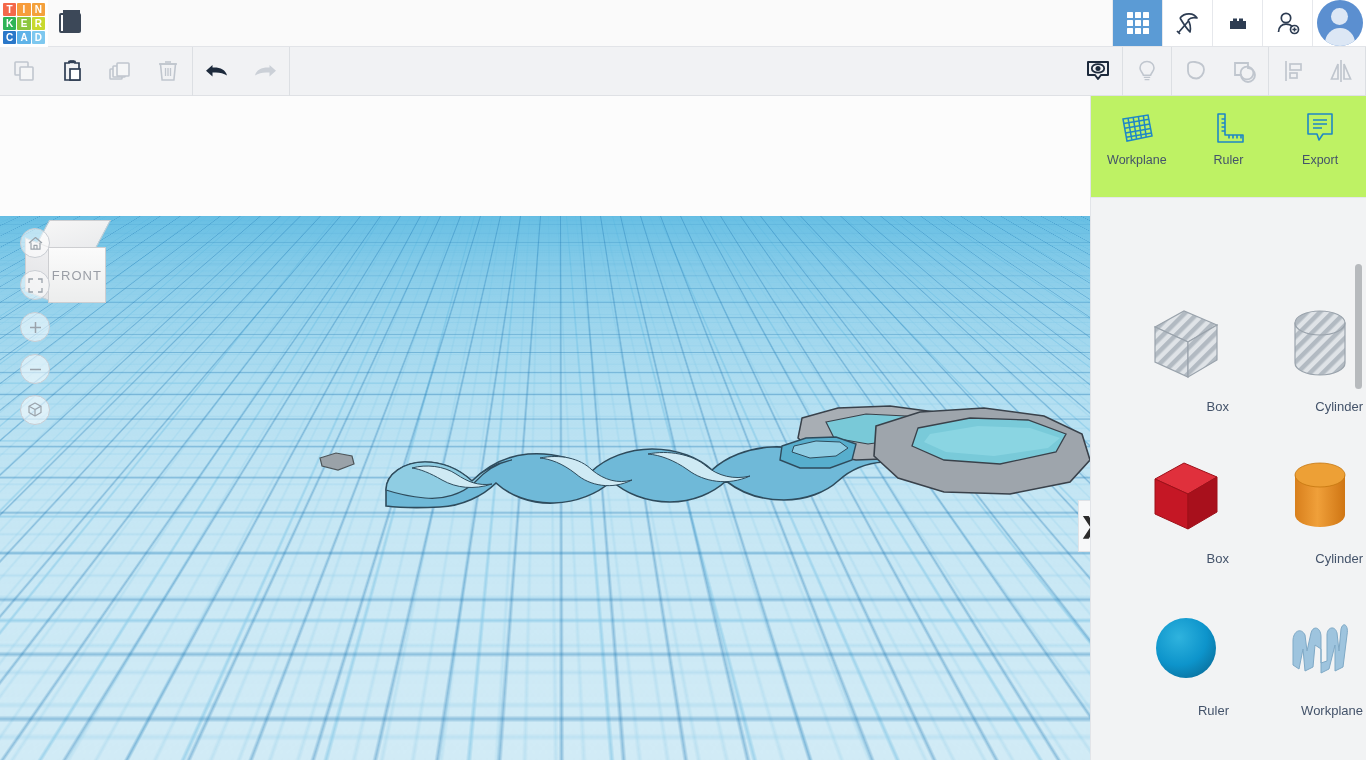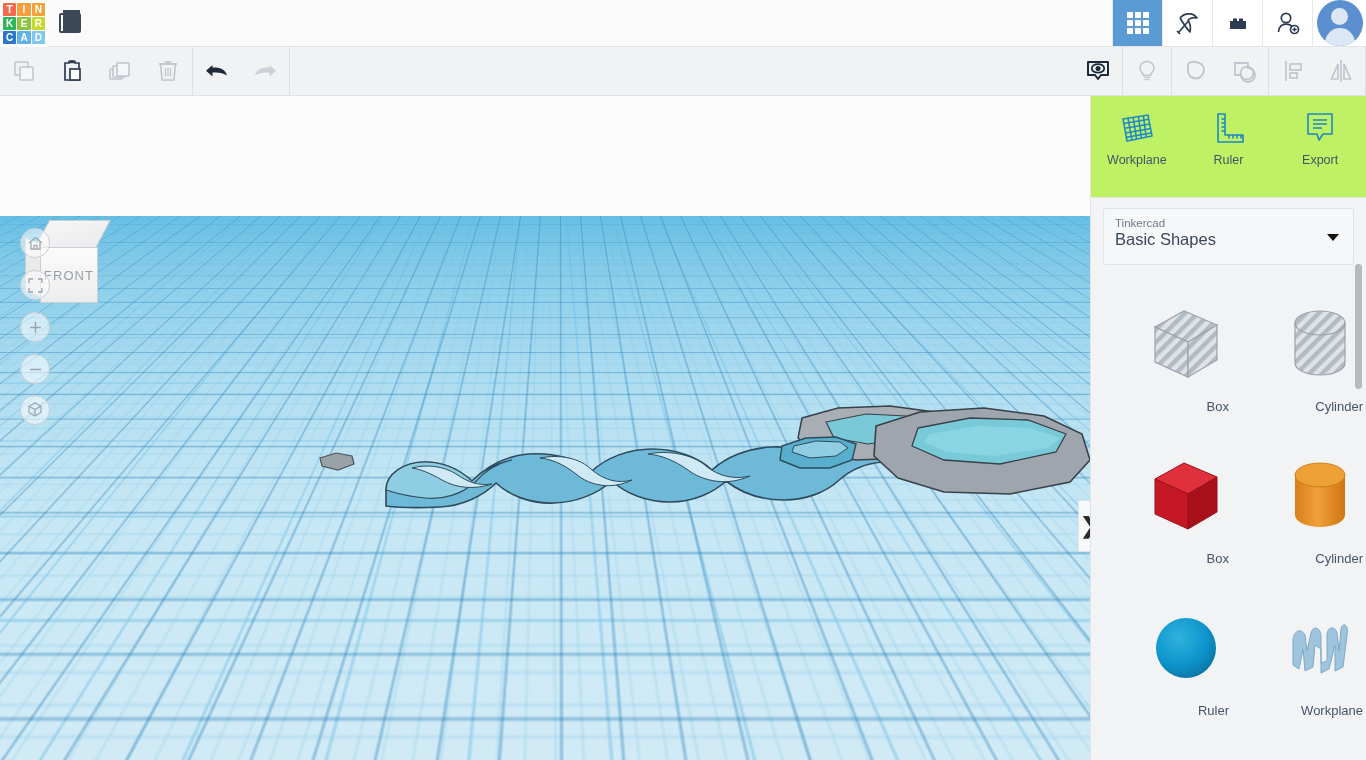--- a/index.html
+++ b/index.html
@@ -144,21 +144,21 @@
     background: linear-gradient(160deg,#f6f6f6,#e9eaec);
     border: 1px solid #cdced1;
     transform: skewX(-28deg) ; transform-origin: bottom left;
   }
   #vc-left {
     position: absolute; left: 7px; top: 28px; width: 24px; height: 54px;
     background: linear-gradient(180deg,#efeff1,#e2e3e5); border: 1px solid #cdced1;
     transform: skewY(22deg);
   }
   #vc-front {
-    position: absolute; left: 22px; top: 33px; width: 58px; height: 56px;
+    position: absolute; left: 30px; top: 33px; width: 58px; height: 56px;
     background: linear-gradient(180deg,#fbfbfb,#eceded); border: 1px solid #cdced1;
     display: flex; align-items: center; justify-content: center;
     font-size: 13px; color: #9a9ea6; letter-spacing: 1.1px;
   }
 
   .vbtn {
     position: absolute; left: 20px; width: 30px; height: 30px; border-radius: 50%;
     border: 1px solid #c9cdd3; background: rgba(255,255,255,.55);
     display: flex; align-items: center; justify-content: center;
   }
@@ -536,25 +536,20 @@
         <svg width="38" height="36" viewBox="0 0 38 36">
           <g stroke="#1e87c6" stroke-width="1.6" fill="none" stroke-linejoin="round">
             <path d="M7 4 h24 v20 h-9 l-4 6 -2 -6 H7 z"></path>
             <path d="M12 10 h14 M12 14 h14 M12 18 h9"></path>
           </g>
         </svg>
         <div class="ptool-label">Export</div>
       </div>
     </div>
 
-    <div id="shape-select">
-      <div id="select-sub">Tinkercad</div>
-      <div id="select-main">Basic Shapes</div>
-      <div id="select-caret"></div>
-    </div>
 
     <div id="shape-grid">
 
       <div class="shape-cell">
         <div class="shape-art">
           <svg width="86" height="86" viewBox="0 0 86 86">
             <defs>
               <pattern id="hatch" width="9" height="9" patternTransform="rotate(45)" patternUnits="userSpaceOnUse">
                 <rect width="9" height="9" fill="#dfe3e7"></rect>
                 <rect width="4.5" height="9" fill="#b2bac2"></rect>

